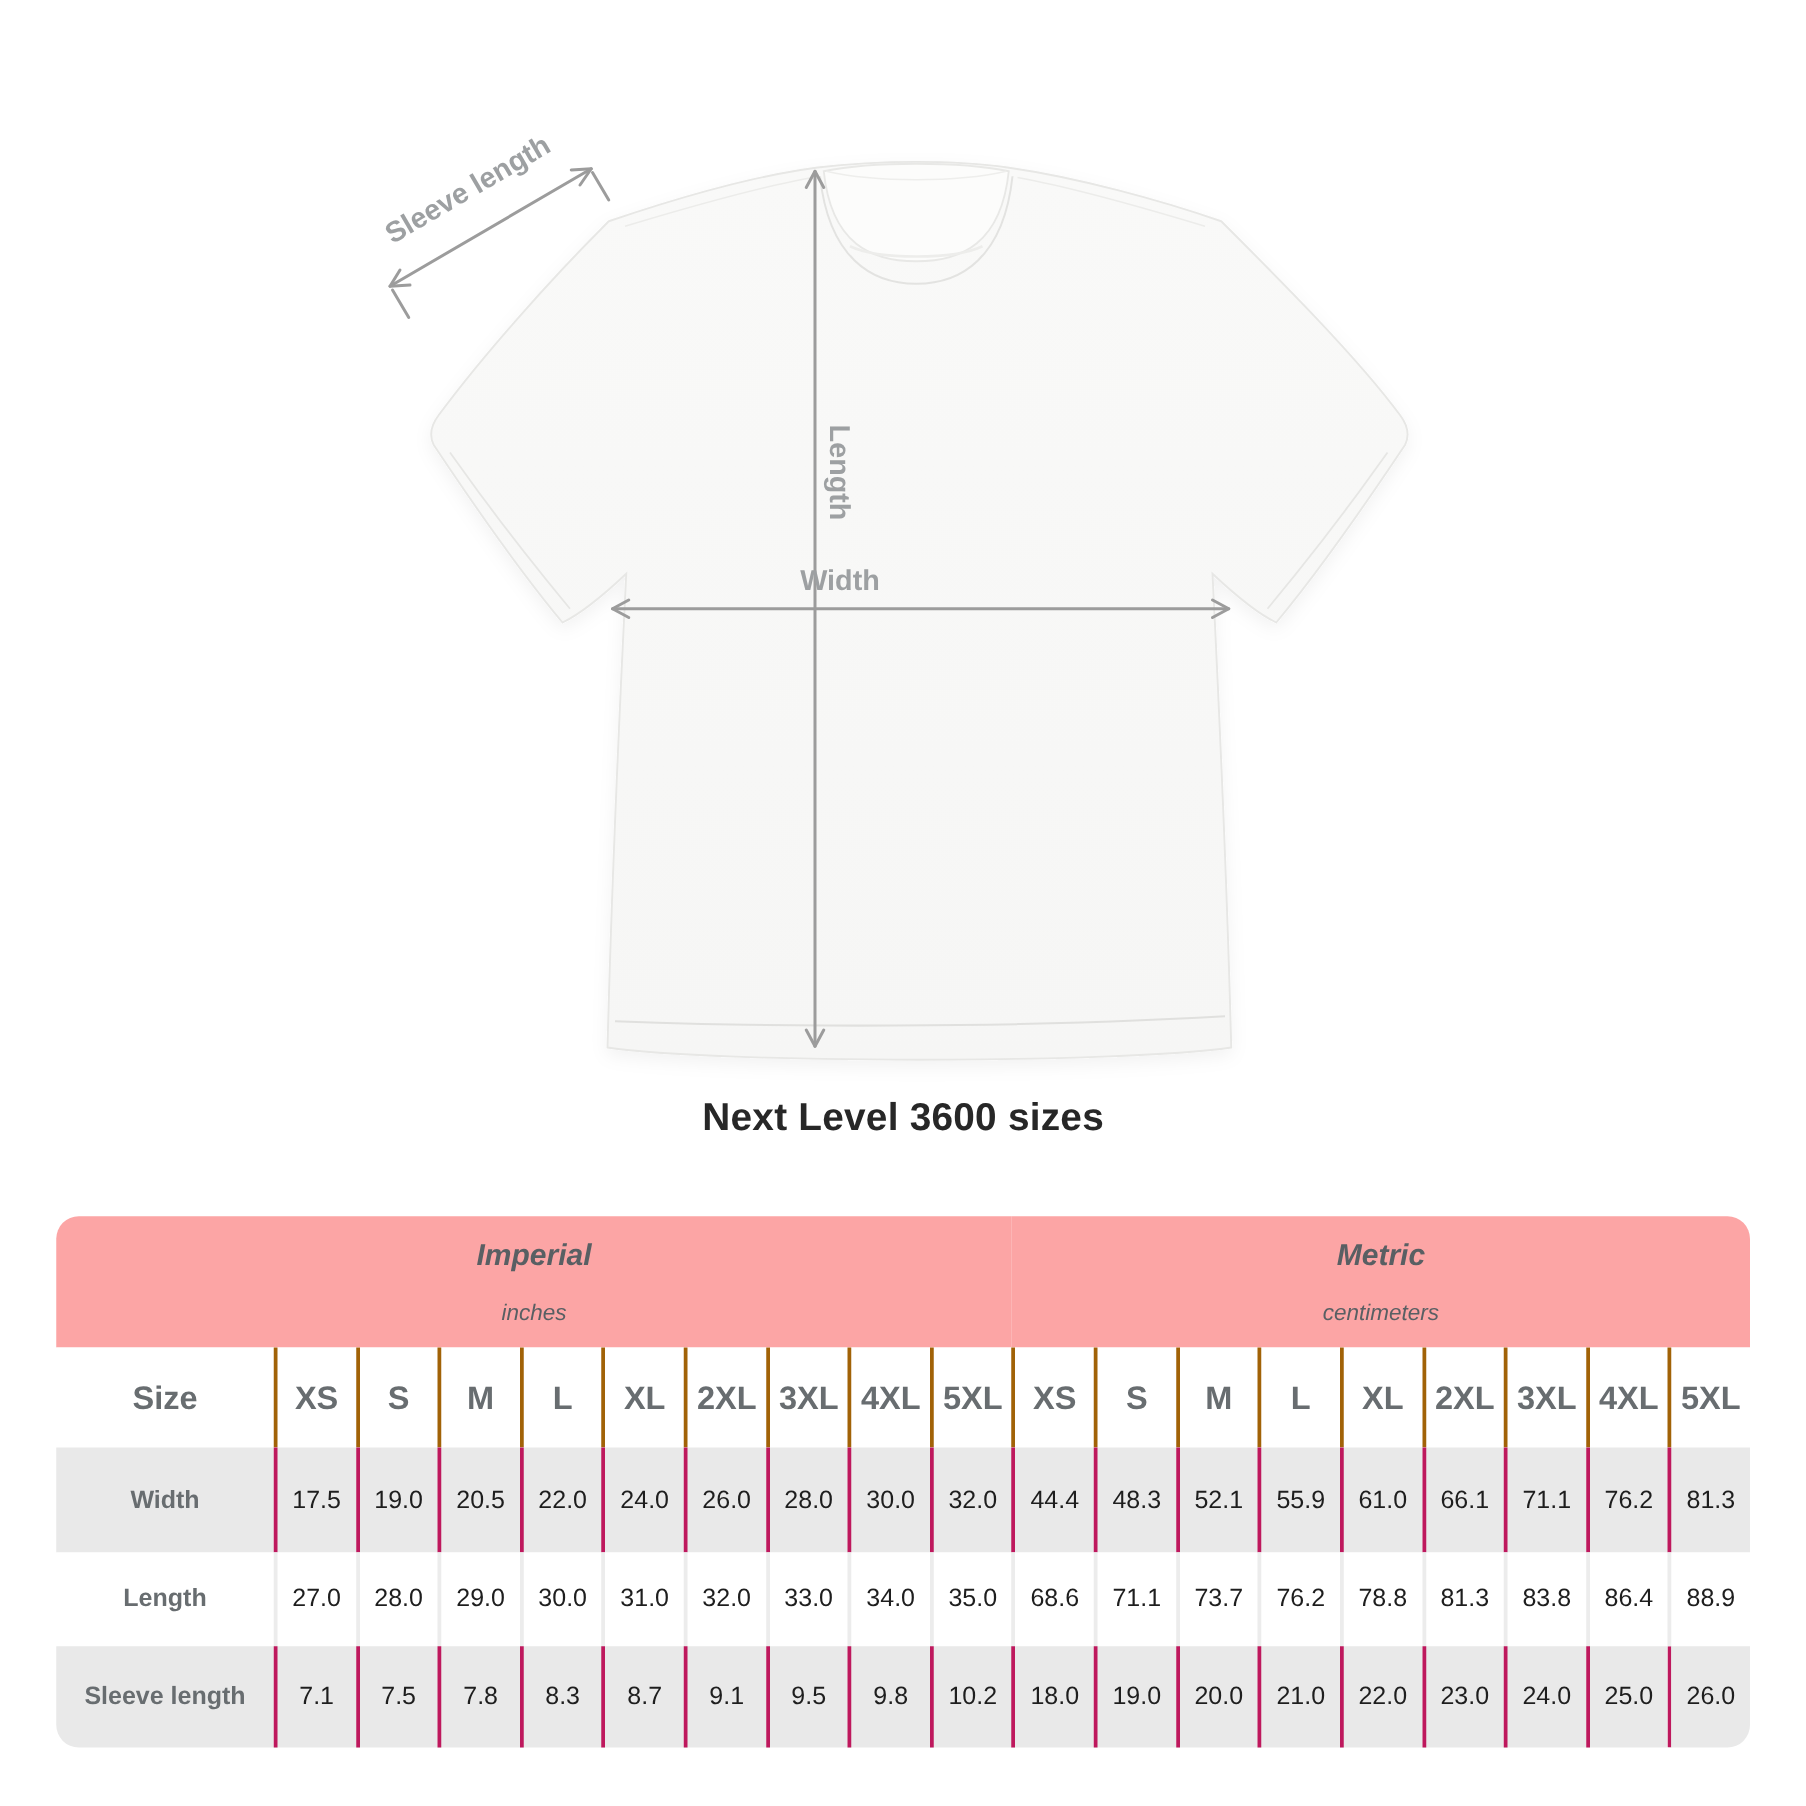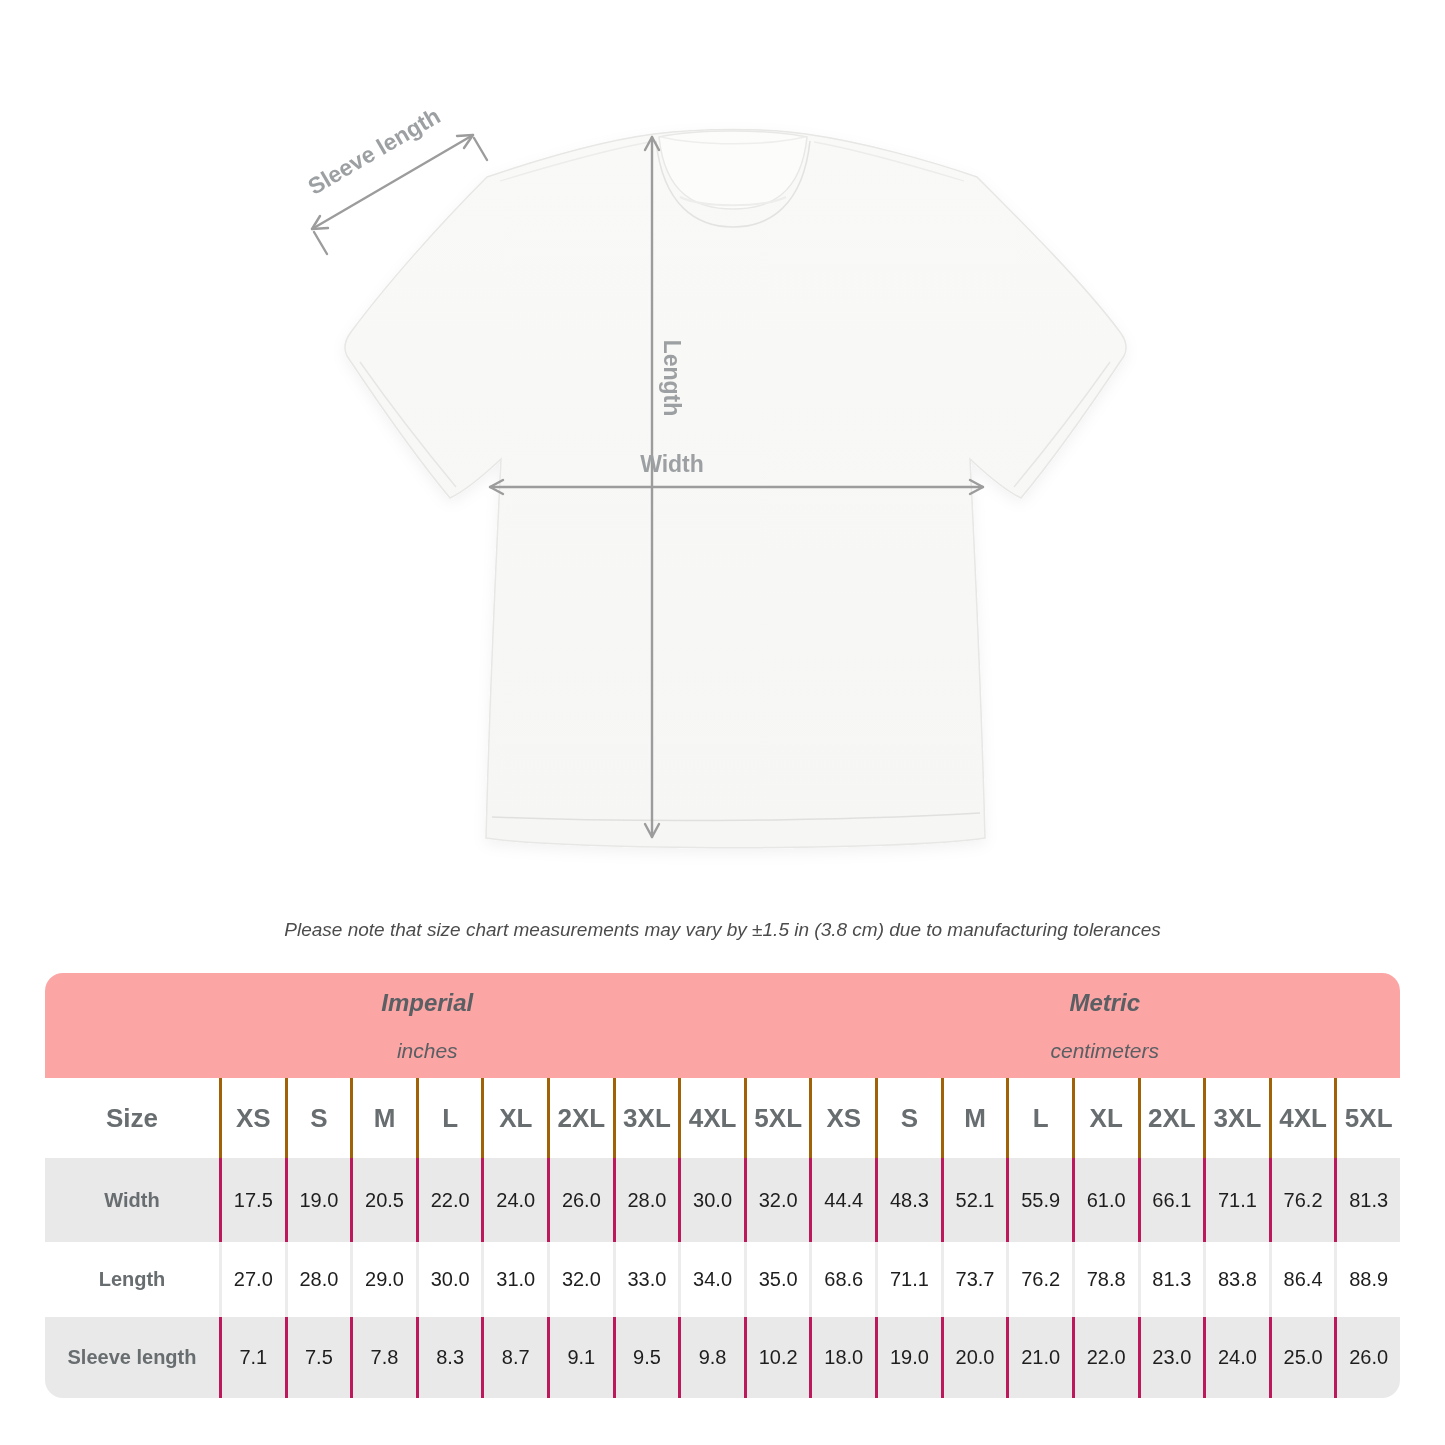--- a/index.html
+++ b/index.html
@@ -34,21 +34,21 @@
     text-align:center;vertical-align:middle;
     padding:0;
   }
   tr.band-row th{
     background:#fca5a5;height:105px;
     font-size:24px;color:#595f63;
   }
   tr.band-row th.first{border-top-left-radius:18px;}
   tr.band-row th.last{border-top-right-radius:18px;}
   .band-title{font-weight:bold;font-style:italic;display:block;line-height:1.25;}
-  .band-unit{font-weight:normal;font-style:italic;font-size:21px;display:block;line-height:1.2;margin-top:20px;}
+  .band-unit{font-weight:normal;font-style:italic;font-size:18px;display:block;line-height:1.2;margin-top:20px;}
   tr.size-row td{height:80px;background:#ffffff;
     font-weight:bold;font-size:26px;color:#686d70;}
   tr.size-row td + td{border-left:3px solid #a16207;}
   tr.data-row td{font-size:20px;color:#1e1e1e;}
   tr.data-row td.rowlabel{font-weight:bold;font-size:20px;color:#686d70;}
   tr.row-gray td{background:#e9e9e9;}
   tr.row-gray td + td{border-left:3px solid #be185d;}
   tr.row-white td{background:#ffffff;}
   tr.row-white td + td{border-left:3px solid #ececec;margin-left:12px;}
   tr.r-width td{height:84px;}
@@ -128,21 +128,21 @@
       </g>
     </g>
 
     <g fill="#9da0a2" font-family="Liberation Sans, sans-serif" font-weight="bold" font-size="23">
       <text transform="translate(378,158) rotate(-30.3)" text-anchor="middle">Sleeve length</text>
       <text transform="translate(664,378) rotate(90)" text-anchor="middle">Length</text>
       <text x="672" y="472" text-anchor="middle">Width</text>
     </g>
   </svg>
 
-  <div class="chart-subtitle">Please note that size chart measurements may vary by ±1.5 in (3.8 cm) due to manufacturing tolerances</div>
+  <div class="chart-title">Next Level 3600 sizes</div>
 
   <table class="size-table">
     <colgroup>
       <col style="width:174px">
       <col span="18">
     </colgroup>
 
     <tbody>
         <tr class="band-row">
       <th class="first" colspan="10">

